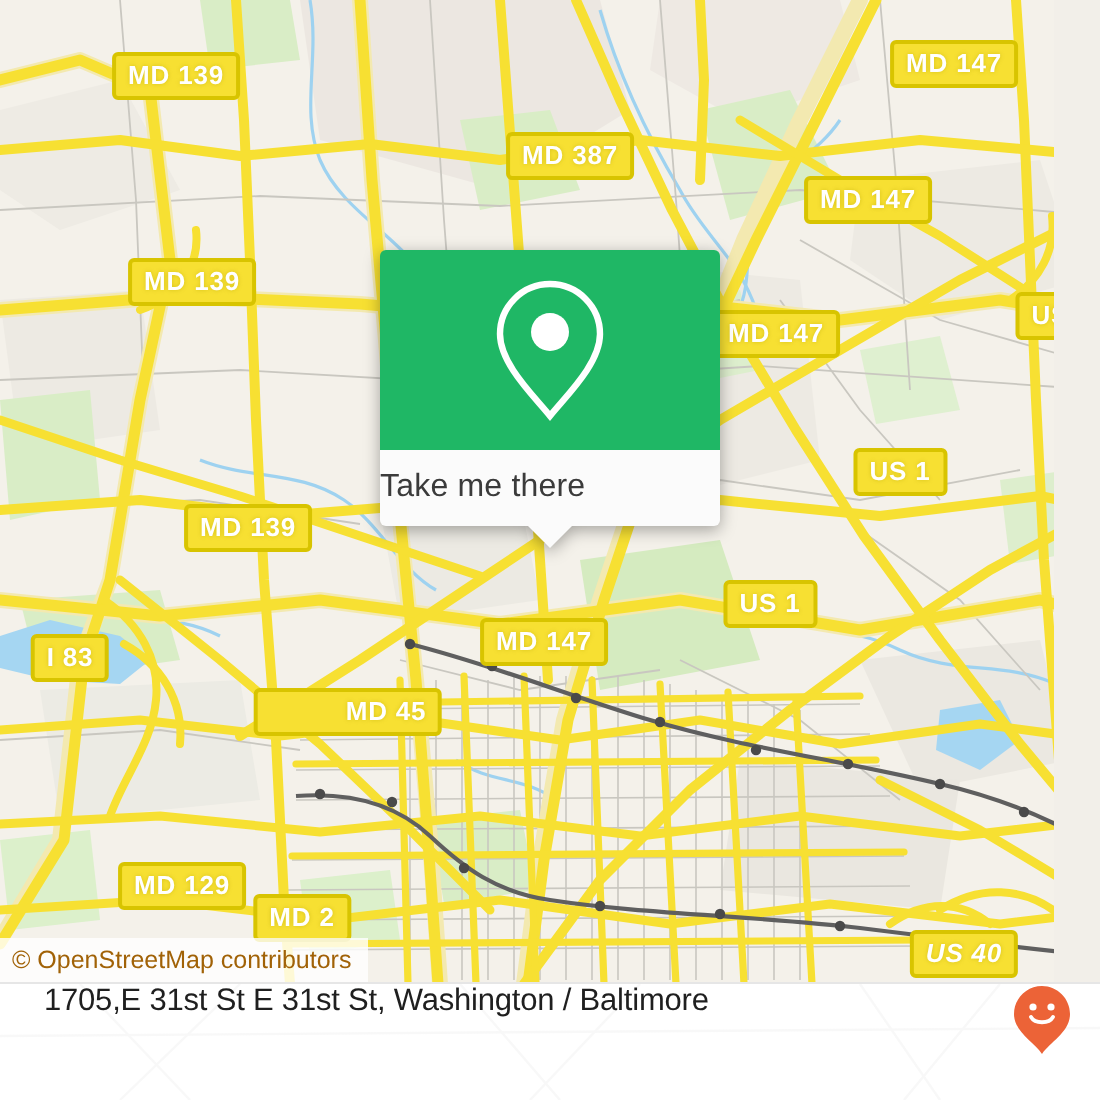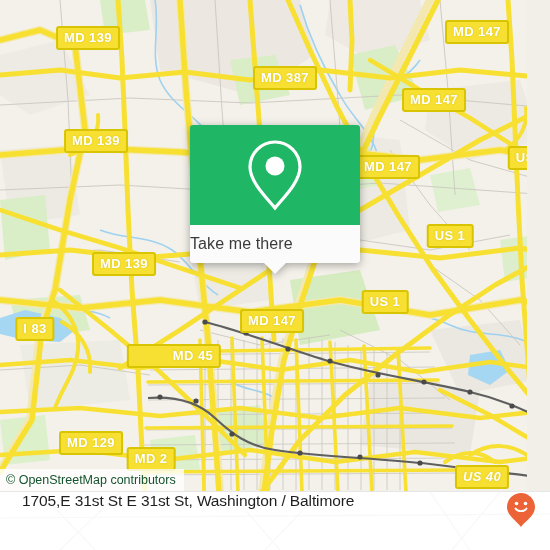--- a/index.html
+++ b/index.html
@@ -34,21 +34,21 @@
     white-space:nowrap;
     text-shadow:0 0 2px rgba(180,160,0,.45);
     transform:translate(-50%,-50%);
     font-family:"Liberation Sans","DejaVu Sans",sans-serif;
   }
 
   
   #attribution{
     position:absolute;left:0;bottom:0;
     background:rgba(255,255,255,.80);
-    color:#14532d;
+    color:#a16207;
     font-size:12.5px;
     padding:4px 8px 4px 6px;
     line-height:1.2;
     white-space:nowrap;
     font-family:"Liberation Sans","DejaVu Sans",sans-serif;
   }
 
   
   #popup-card{
     position:absolute;left:190px;top:125px;width:170px;

